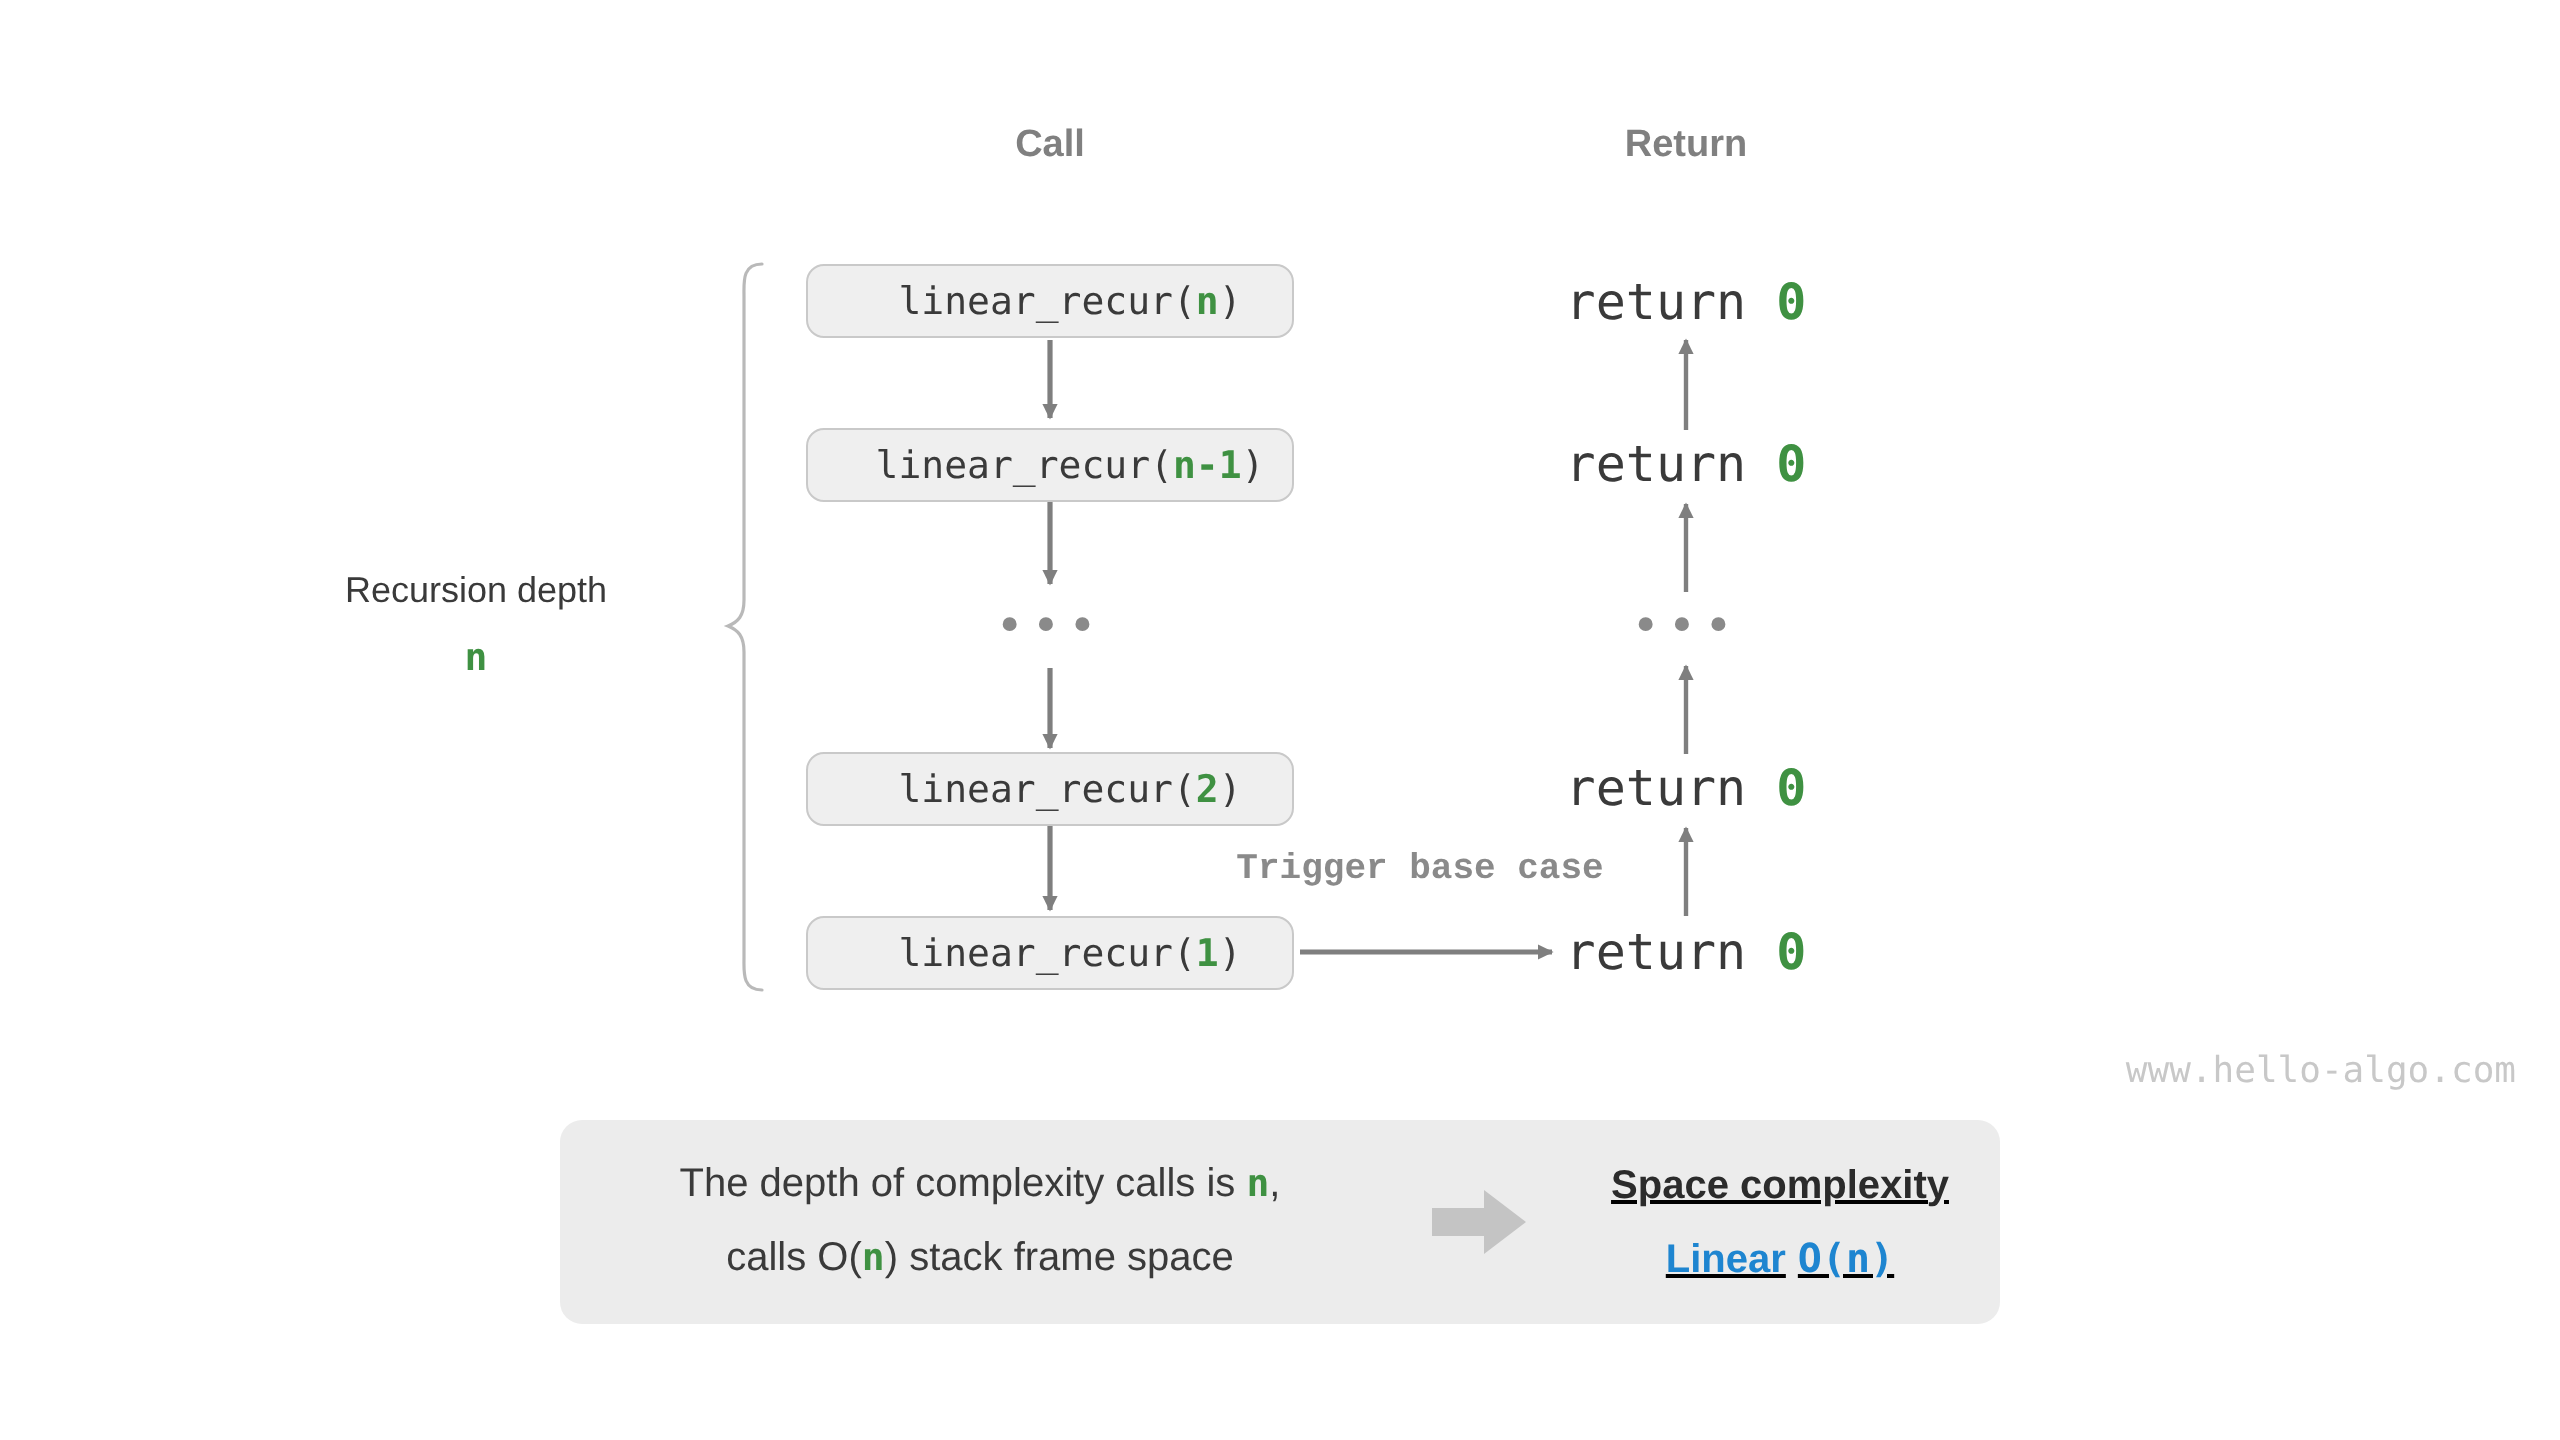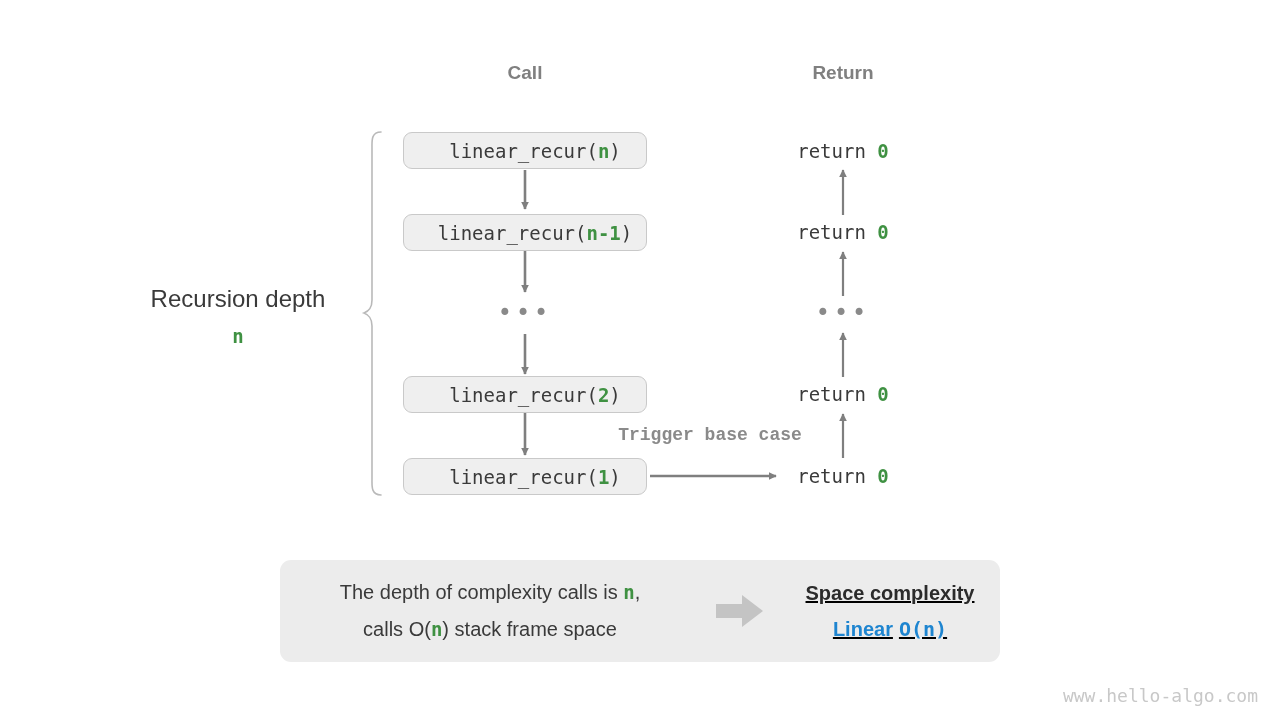--- a/index.html
+++ b/index.html
@@ -9,21 +9,21 @@
   body {
     width: 1280px;
     height: 720px;
     background: #ffffff;
     font-family: "Liberation Sans", sans-serif;
     overflow: hidden;
   }
   #stage {
     position: relative;
     width: 1280px;
-    height: 720px;
+    height: 560px;
   }
 
   
   .col-header {
     position: absolute;
     font-family: "Liberation Sans", sans-serif;
     font-size: 19px;
     font-weight: bold;
     color: #808080;
     text-align: center;
@@ -52,21 +52,21 @@
     padding-left: 20px;
   }
   .call-box .arg { color: #3F9142; font-weight: bold; }
 
   
   .return-label {
     position: absolute;
     left: 843px;
     transform: translateX(-50%) translateY(-50%);
     font-family: "DejaVu Sans Mono", monospace;
-    font-size: 19px;
+    font-size: 25px;
     color: #3A3A3A;
     white-space: nowrap;
   }
   .return-label .val { color: #3F9142; font-weight: bold; }
 
   
   .dots {
     position: absolute;
     transform: translateX(-50%) translateY(-50%);
     font-family: "DejaVu Sans", sans-serif;
@@ -80,21 +80,21 @@
   
   .depth-label {
     position: absolute;
     left: 238px;
     transform: translateX(-50%);
     text-align: center;
     white-space: nowrap;
   }
   .depth-label .depth-text {
     font-family: "Liberation Sans", sans-serif;
-    font-size: 24px;
+    font-size: 18px;
     color: #3A3A3A;
     display: block;
   }
   .depth-label .depth-var {
     font-family: "DejaVu Sans Mono", monospace;
     font-size: 19px;
     font-weight: bold;
     color: #3F9142;
     display: block;
     margin-top: 12px;

